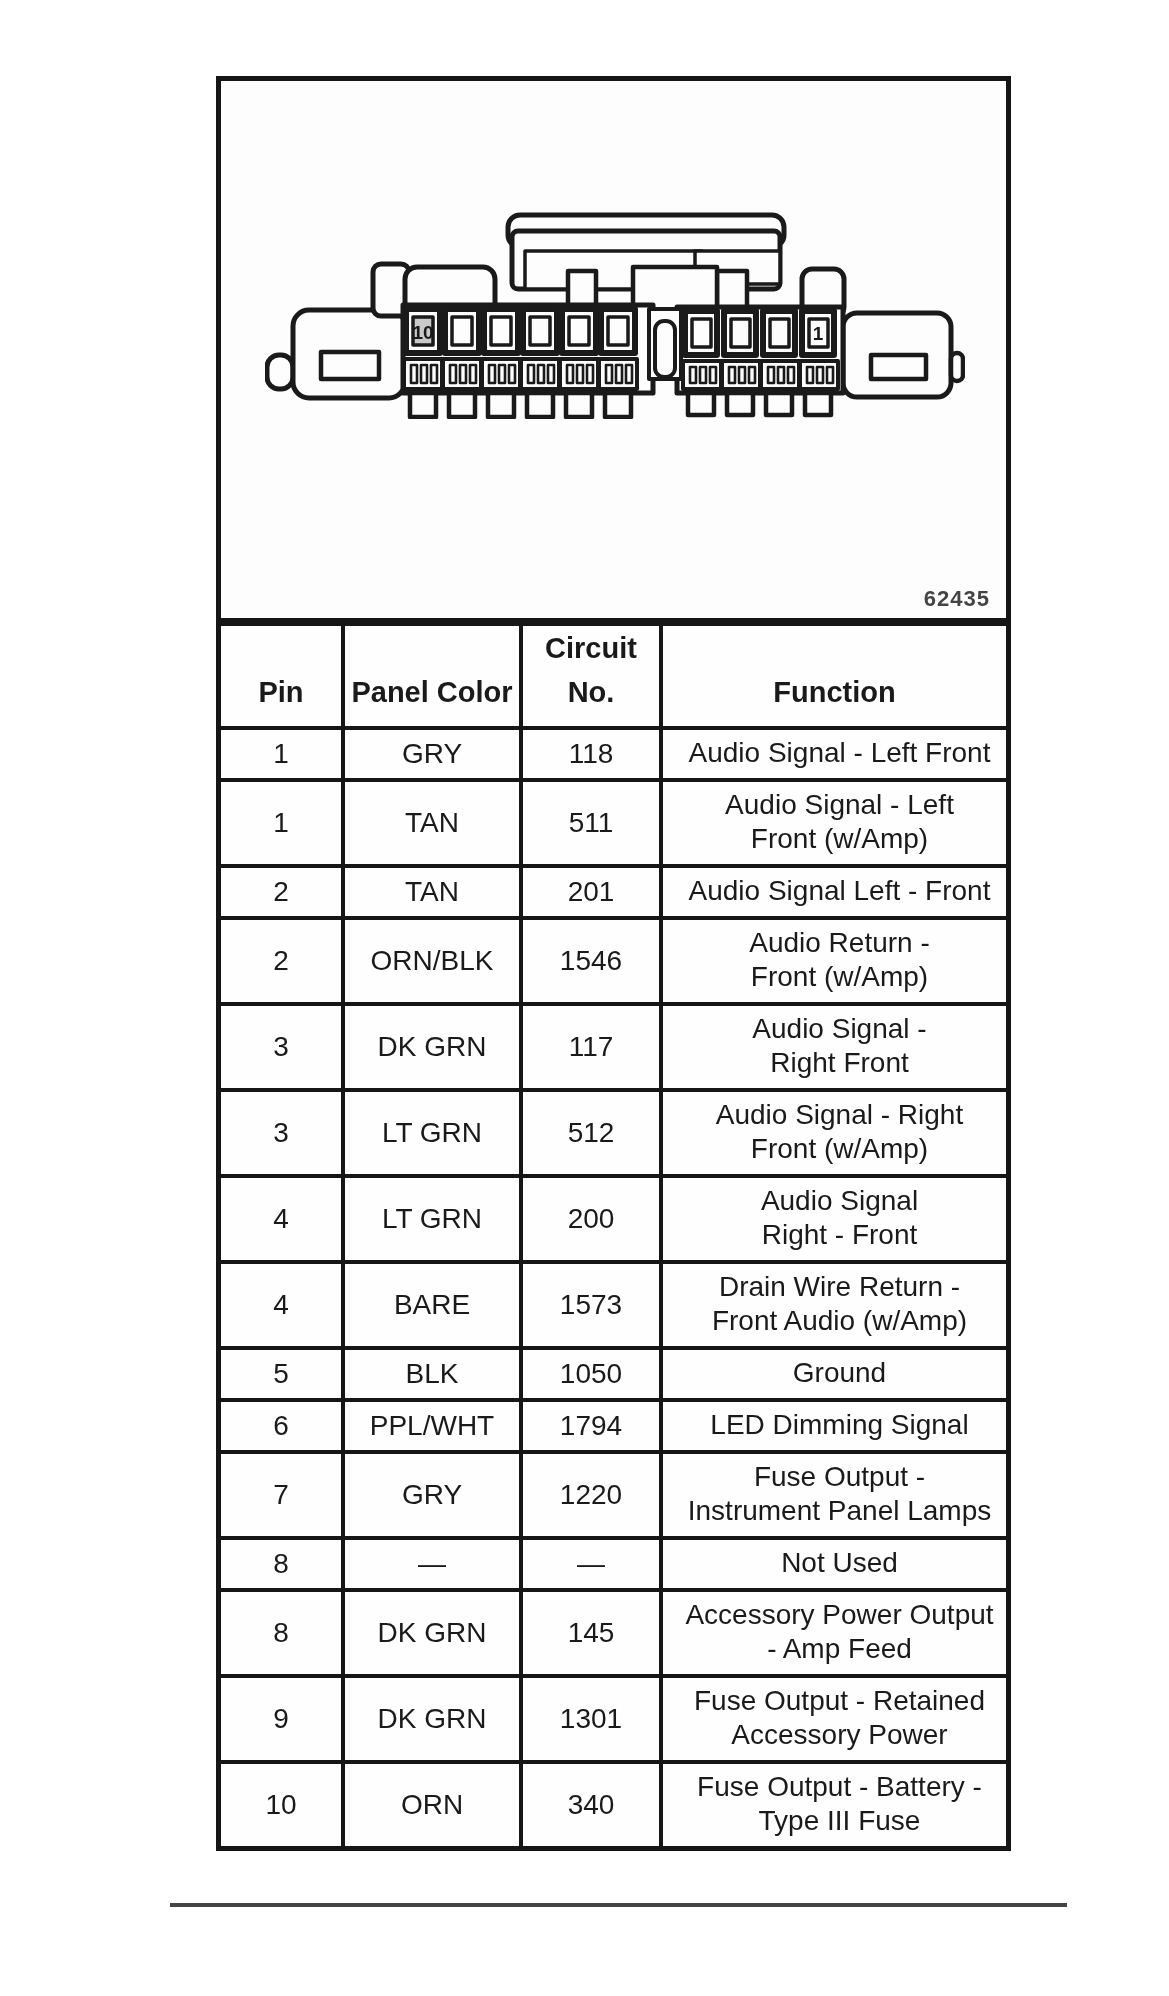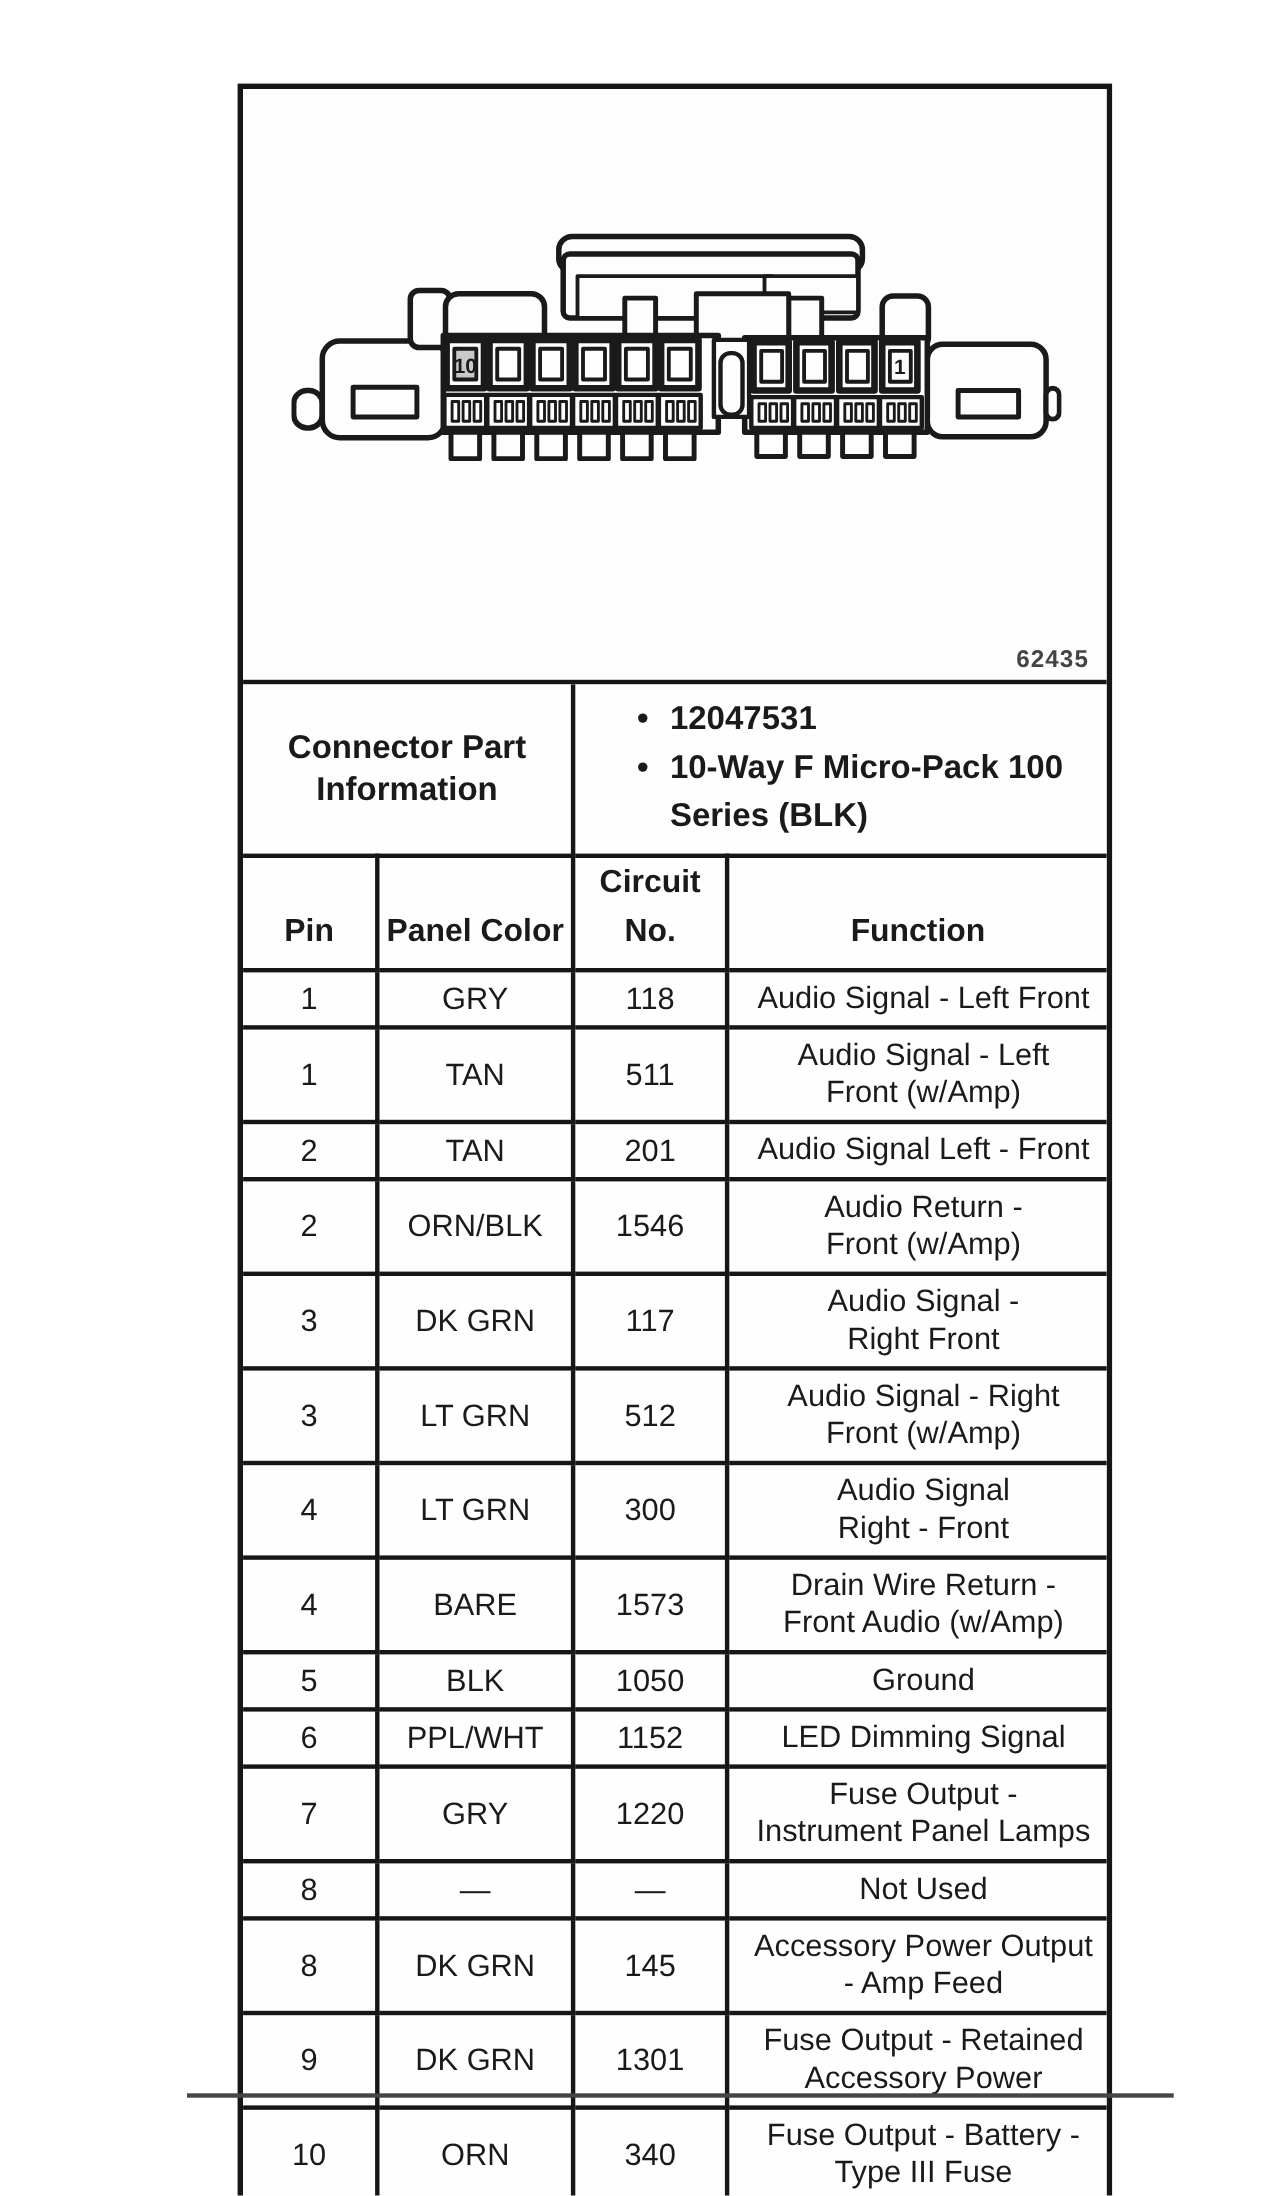--- a/index.html
+++ b/index.html
@@ -184,28 +184,20 @@
   </div>
 
   <table>
     <colgroup>
         <col style="width:122px">
         <col style="width:178px">
         <col style="width:140px">
         <col>
       </colgroup>
     <tbody>
-        <tr class="info-row">
-      <td class="info-title" colspan="2">Connector Part
-Information</td>
-      <td class="info-bullets" colspan="2">
-        <div class="bullet-item">12047531</div>
-        <div class="bullet-item">10-Way F Micro-Pack 100 Series (BLK)</div>
-      </td>
-    </tr>
     <tr class="head-row">
       <th>Pin</th>
       <th>Panel Color</th>
       <th>Circuit
 No.</th>
       <th>Function</th>
     </tr>
     <tr class="s">
           <td class="c">1</td>
           <td class="c">GRY</td>
@@ -242,41 +234,41 @@
     <tr class="d">
           <td class="c">3</td>
           <td class="c">LT GRN</td>
           <td class="c">512</td>
           <td class="func">Audio Signal - Right
 Front (w/Amp)</td>
         </tr>
     <tr class="d">
           <td class="c">4</td>
           <td class="c">LT GRN</td>
-          <td class="c">300</td>
+          <td class="c">200</td>
           <td class="func">Audio Signal
 Right - Front</td>
         </tr>
     <tr class="d">
           <td class="c">4</td>
           <td class="c">BARE</td>
           <td class="c">1573</td>
           <td class="func">Drain Wire Return -
 Front Audio (w/Amp)</td>
         </tr>
     <tr class="s">
           <td class="c">5</td>
           <td class="c">BLK</td>
           <td class="c">1050</td>
           <td class="func">Ground</td>
         </tr>
     <tr class="s">
           <td class="c">6</td>
           <td class="c">PPL/WHT</td>
-          <td class="c">1152</td>
+          <td class="c">1794</td>
           <td class="func">LED Dimming Signal</td>
         </tr>
     <tr class="d">
           <td class="c">7</td>
           <td class="c">GRY</td>
           <td class="c">1220</td>
           <td class="func">Fuse Output -
 Instrument Panel Lamps</td>
         </tr>
     <tr class="s">

